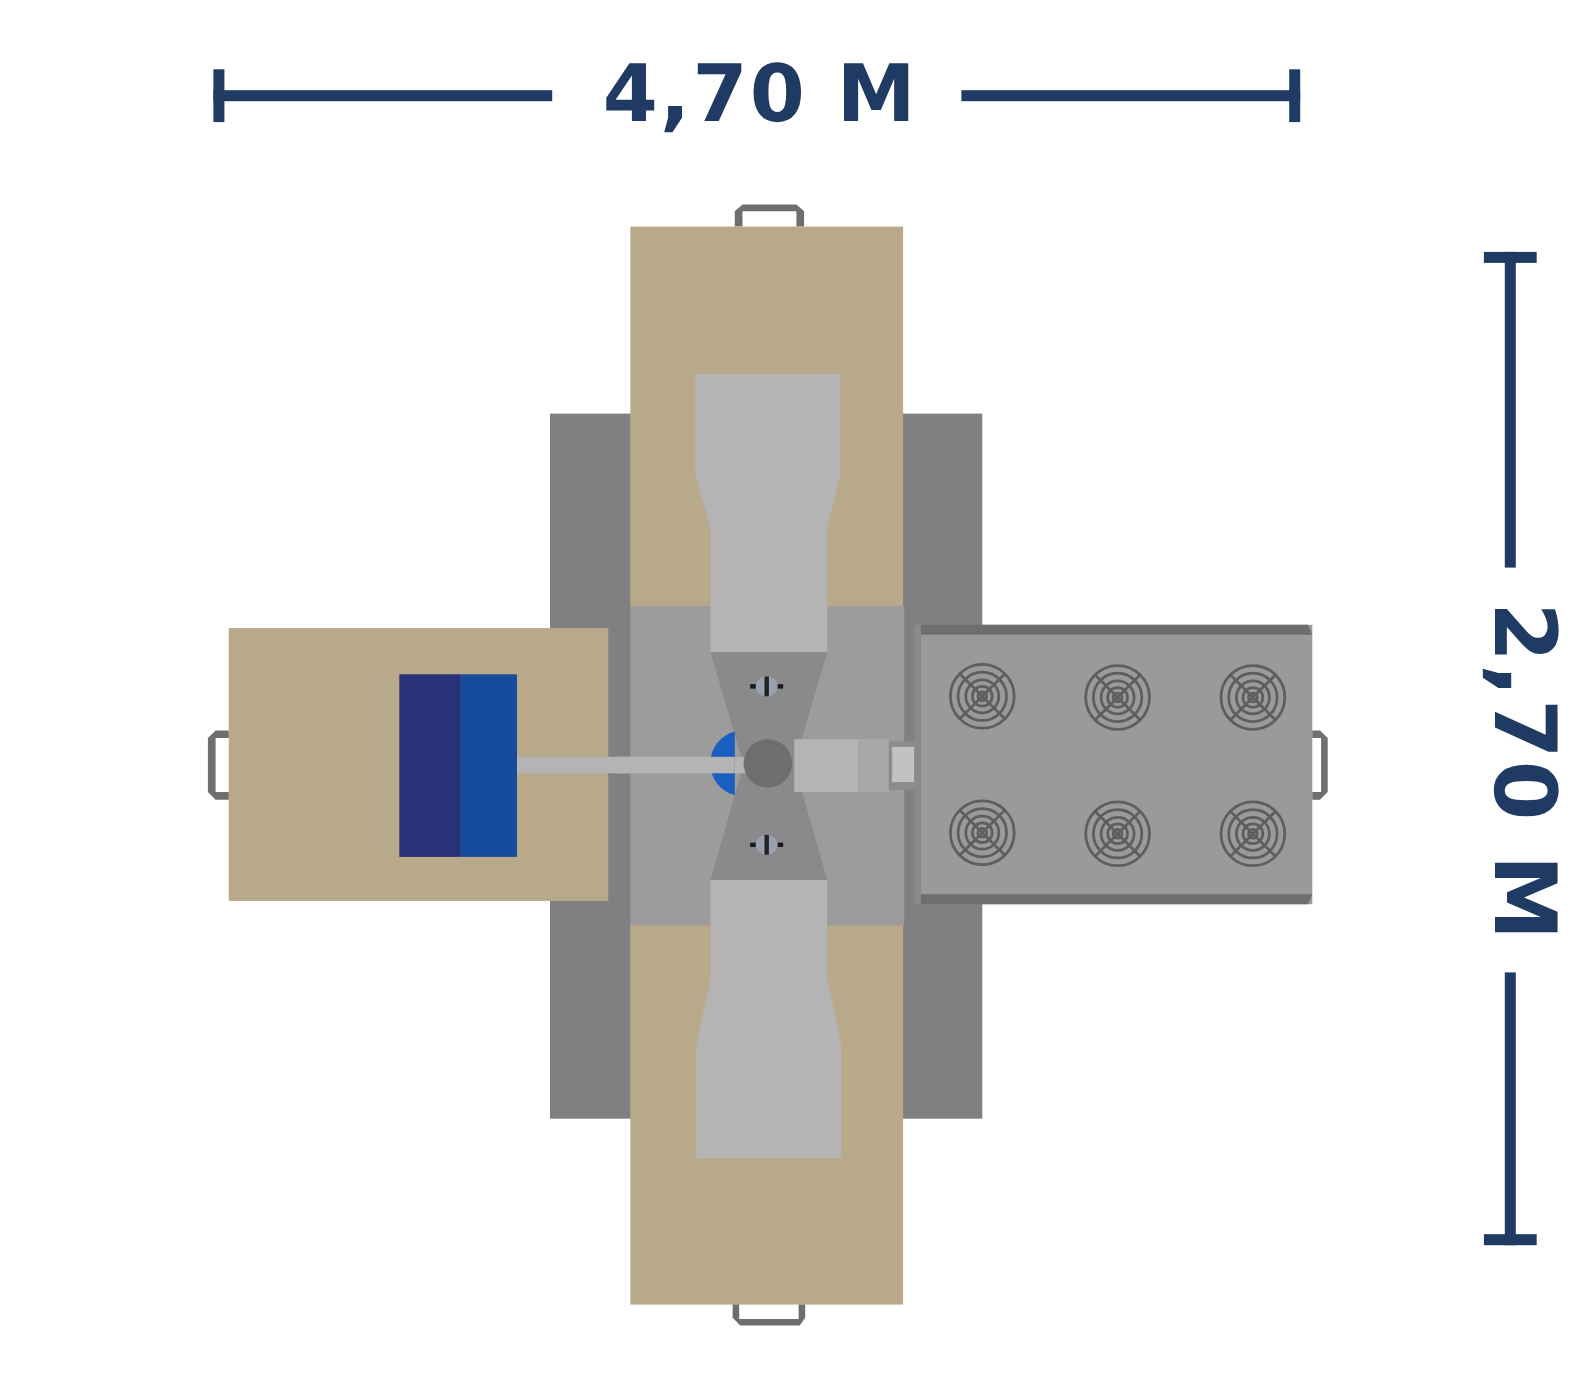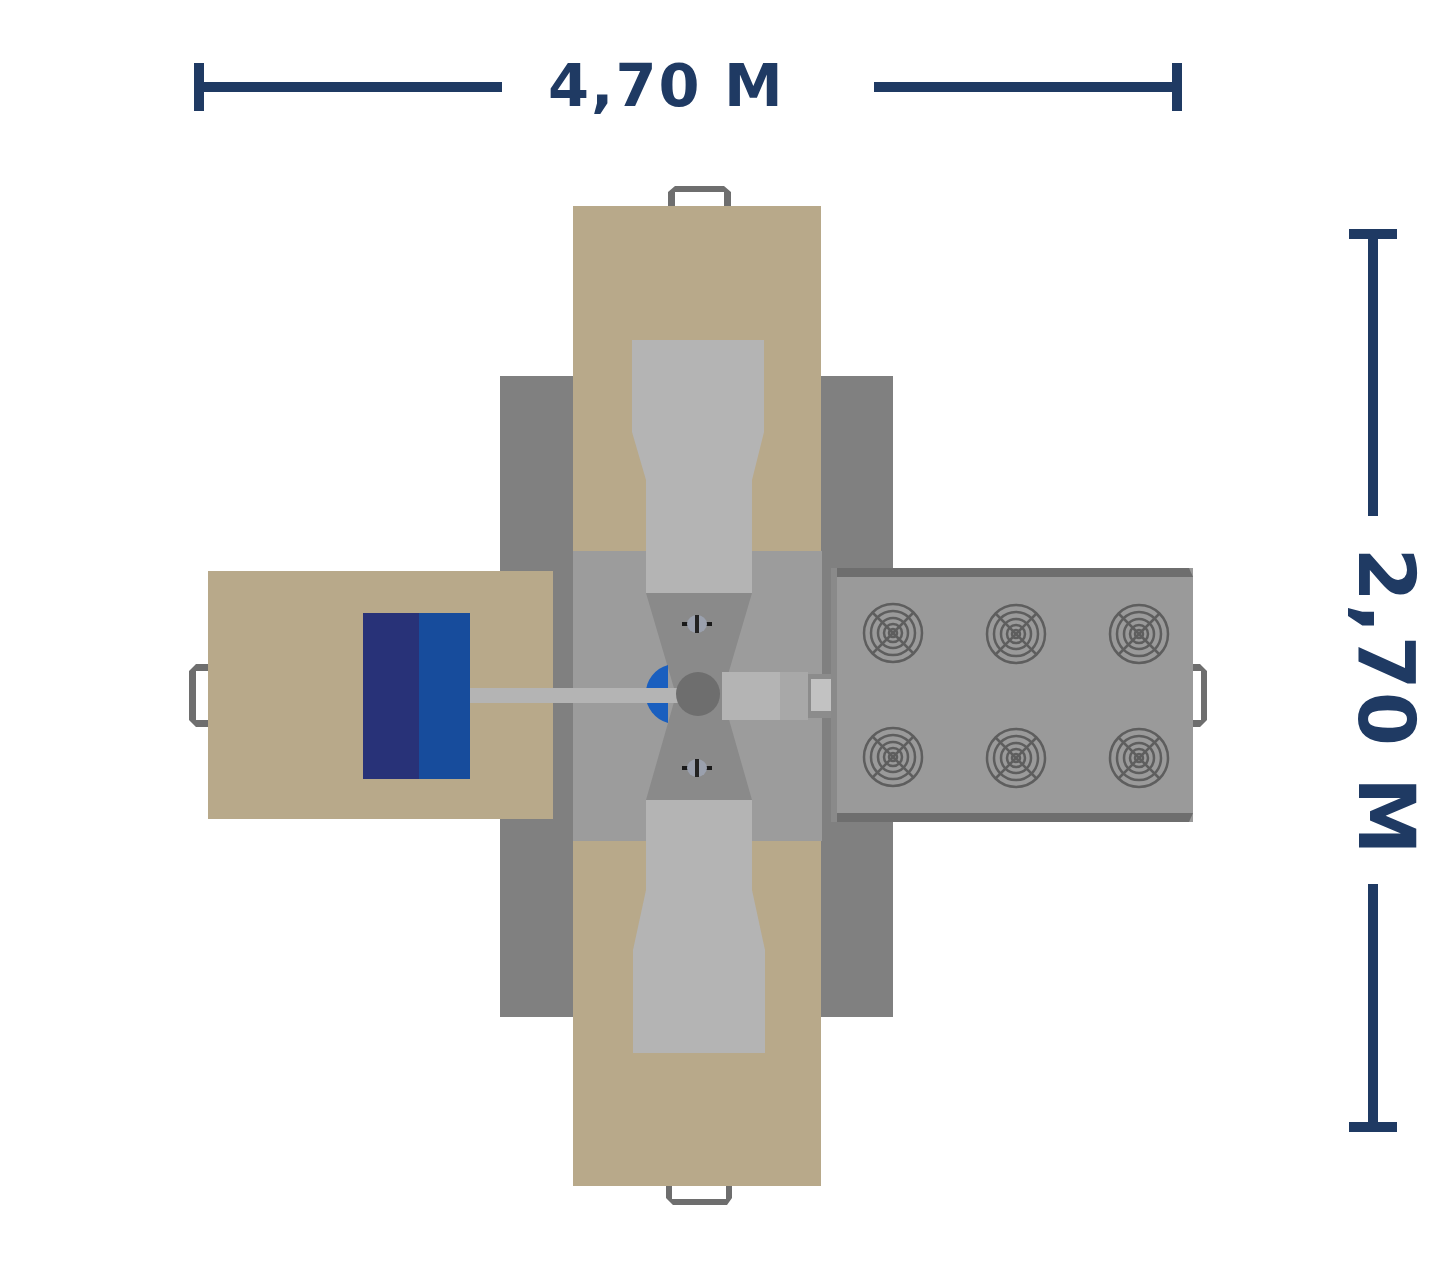--- a/index.html
+++ b/index.html
@@ -7,21 +7,21 @@
   .abs { position:absolute; }
   .dim-line { background:#1f3a63; }
   .dim-label { color:#1f3a63; font-weight:bold; font-family:"DejaVu Sans", sans-serif; letter-spacing:2px; white-space:nowrap; }
   svg { position:absolute; left:0; top:0; }
 </style>
 </head>
 <body>
 
 <div class="abs dim-line" style="left:194px;top:63px;width:10px;height:48px;"></div>
 <div class="abs dim-line" style="left:194px;top:82px;width:308px;height:10px;"></div>
-<div class="abs dim-label" style="left:548px;top:38px;font-size:59px;line-height:95px;">4,70 M</div>
+<div class="abs dim-label" style="left:548px;top:38px;font-size:72px;line-height:95px;">4,70 M</div>
 <div class="abs dim-line" style="left:874px;top:82px;width:308px;height:10px;"></div>
 <div class="abs dim-line" style="left:1172px;top:63px;width:10px;height:48px;"></div>
 
 <div class="abs dim-line" style="left:1349px;top:229px;width:48px;height:10px;"></div>
 <div class="abs dim-line" style="left:1368px;top:229px;width:10px;height:287px;"></div>
 <div class="abs dim-label" style="left:1235px;top:650px;font-size:78px;line-height:95px;transform:rotate(90deg);transform-origin:center;width:300px;text-align:center;">2,70 M</div>
 <div class="abs dim-line" style="left:1368px;top:884px;width:10px;height:248px;"></div>
 <div class="abs dim-line" style="left:1349px;top:1122px;width:48px;height:10px;"></div>
 
 <div class="abs" style="left:0;top:0;width:1435px;height:1263px;">

